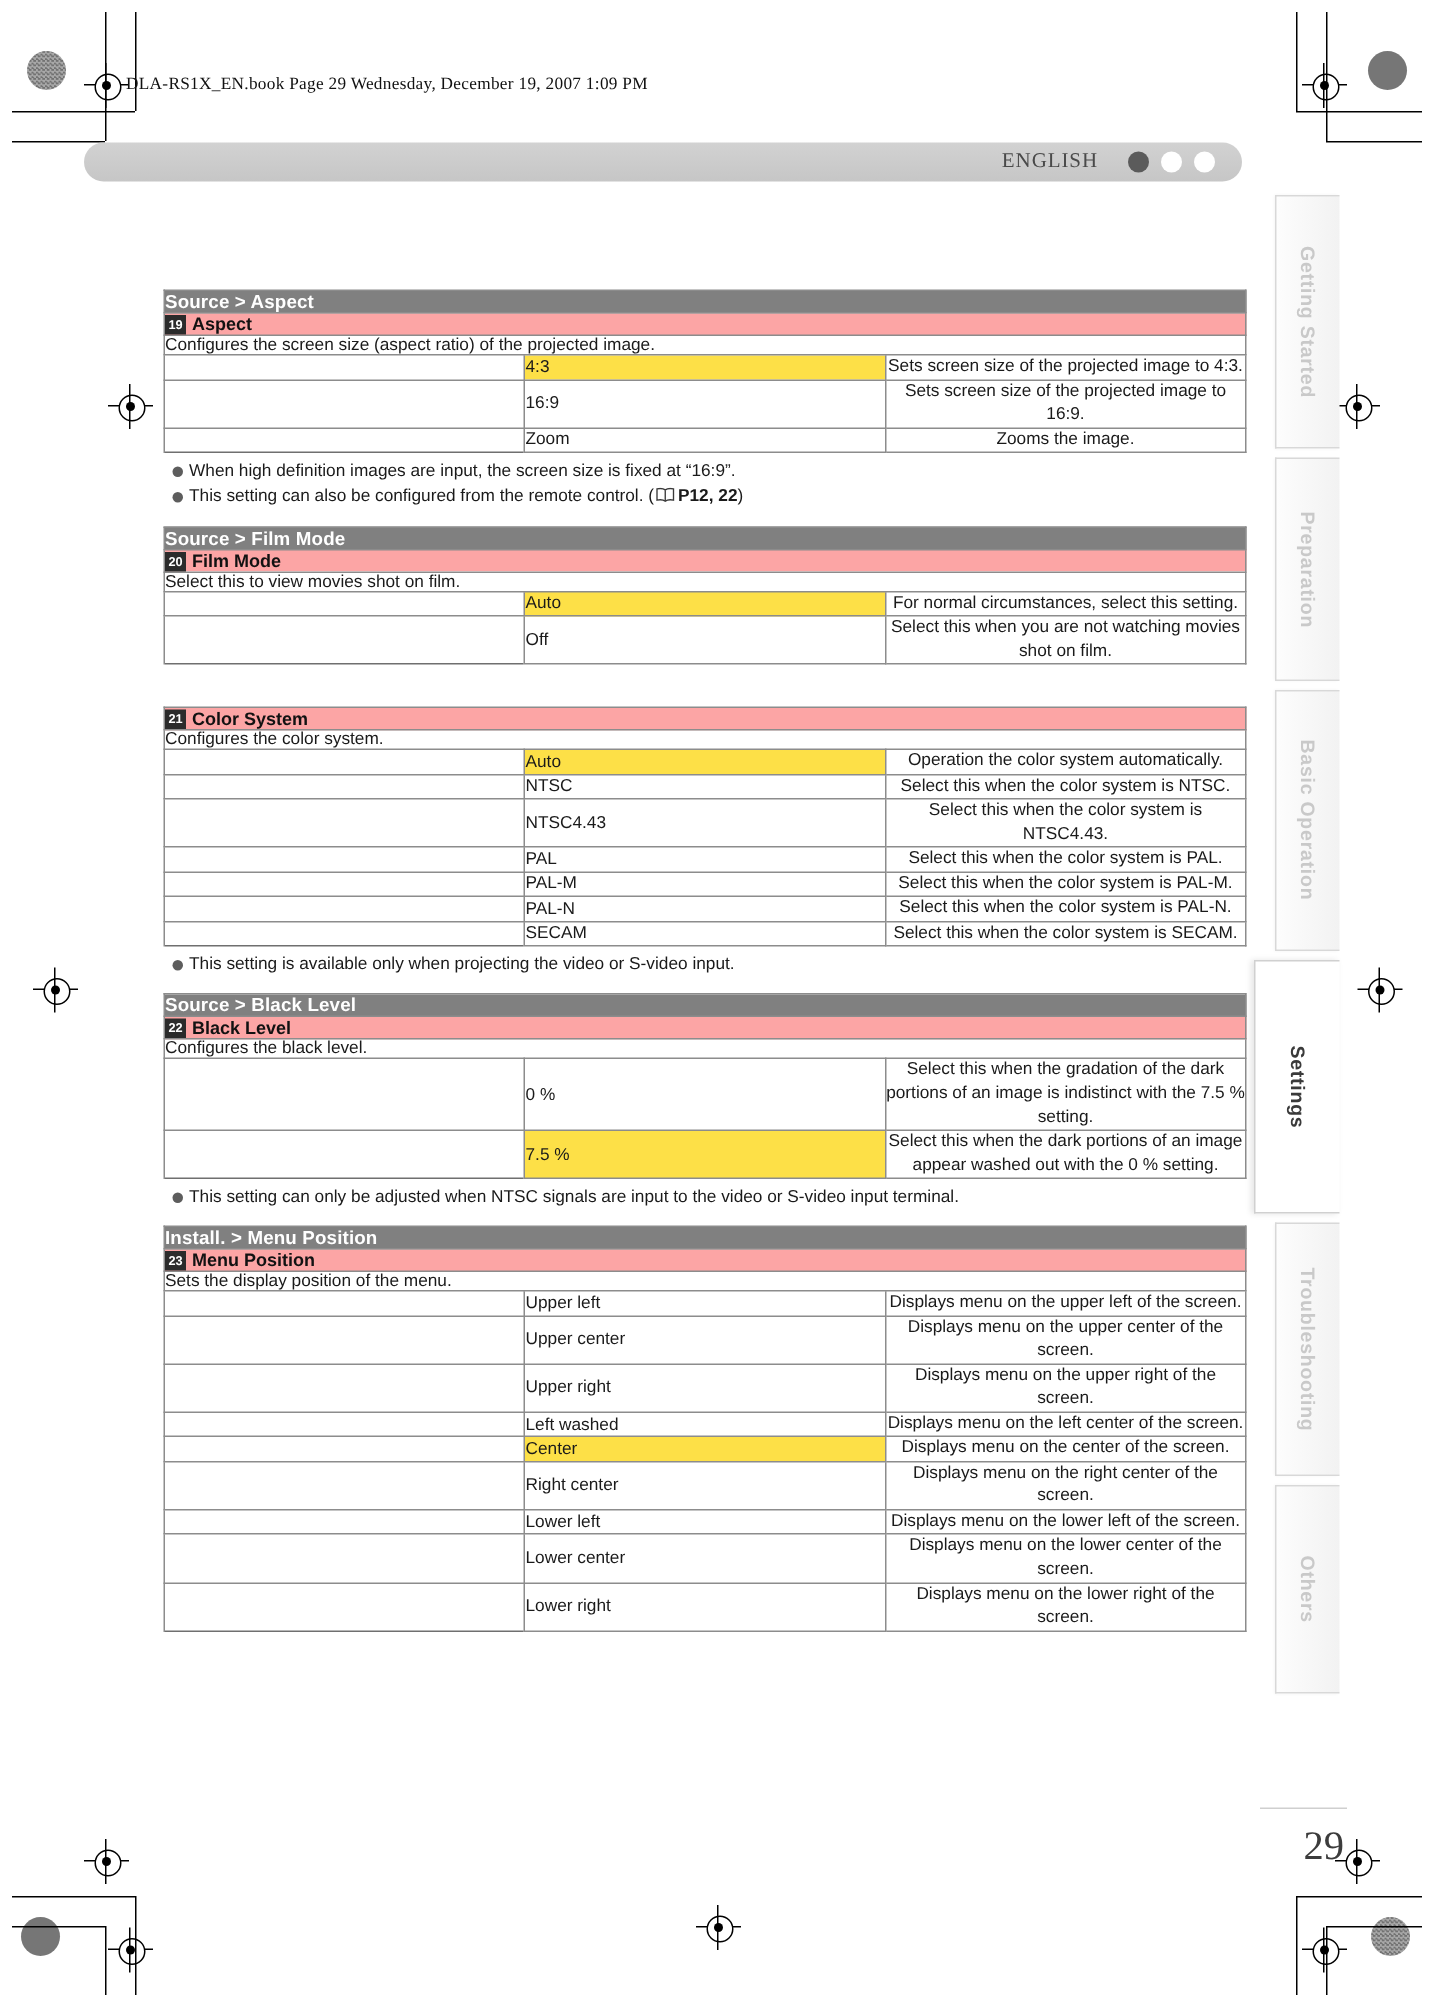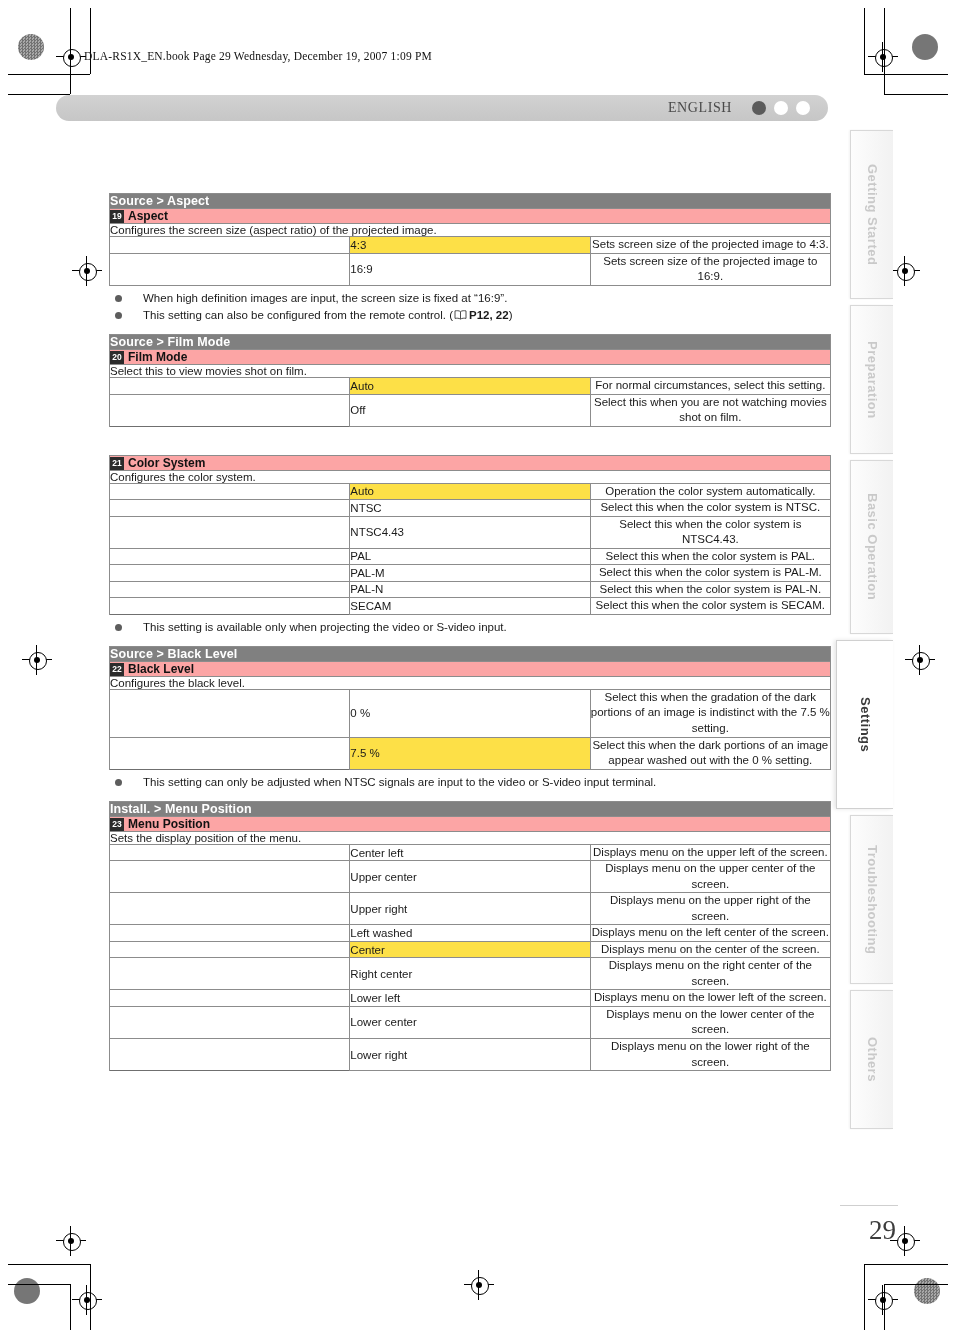--- a/index.html
+++ b/index.html
@@ -92,21 +92,21 @@
   }
   td.optdesc{
     font-size:11.5px;padding:4px 8px 4px 10px;color:#1a1a1a;line-height:1.35;text-align:center;
   }
   tr.hl td.optname{background:#fde047;}
   tr.last td.spacer{border-bottom:none;}
 
   
   .notes{margin:4px 0 10px 0;}
   .note{
-    display:flex;align-items:flex-start;gap:21px;
+    display:flex;align-items:flex-start;gap:4px;
     font-size:11.5px;color:#1a1a1a;line-height:1.5;padding-left:6px;
   }
   .bullet{
     width:7px;height:7px;border-radius:50%;background:#5d5d5d;
     flex:0 0 auto;margin-top:5px;
   }
   .bookicon{
     display:inline-block;width:13px;height:10px;vertical-align:-1px;
     margin:0 2px 0 1px;position:relative;
   }
@@ -240,20 +240,25 @@
           </tr>
           <tr class="optrow hl">
             <td class="spacer"></td>
             <td class="optname">4:3</td>
             <td class="optdesc">Sets screen size of the projected image to 4:3.</td>
           </tr>
           <tr class="optrow">
             <td class="spacer"></td>
             <td class="optname">16:9</td>
             <td class="optdesc">Sets screen size of the projected image to 16:9.</td>
+          </tr>
+          <tr class="optrow last">
+            <td class="spacer"></td>
+            <td class="optname">Zoom</td>
+            <td class="optdesc">Zooms the image.</td>
           </tr>
         </tbody>
       </table>
     </div>
     <div class="notes">
       <div class="note">
         <span class="bullet"></span>
         <span><span>When high definition images are input, the screen size is fixed at “16:9”.</span></span>
       </div>
       <div class="note">
@@ -381,21 +386,21 @@
             <td colspan="3">Install. &gt; Menu Position</td>
           </tr>
           <tr class="sub-head">
             <td colspan="3"><span class="badge">23</span><span>Menu Position</span></td>
           </tr>
           <tr class="desc">
             <td colspan="3">Sets the display position of the menu.</td>
           </tr>
           <tr class="optrow">
             <td class="spacer"></td>
-            <td class="optname">Center left</td>
+            <td class="optname">Upper left</td>
             <td class="optdesc">Displays menu on the upper left of the screen.</td>
           </tr>
           <tr class="optrow">
             <td class="spacer"></td>
             <td class="optname">Upper center</td>
             <td class="optdesc">Displays menu on the upper center of the screen.</td>
           </tr>
           <tr class="optrow">
             <td class="spacer"></td>
             <td class="optname">Upper right</td>

